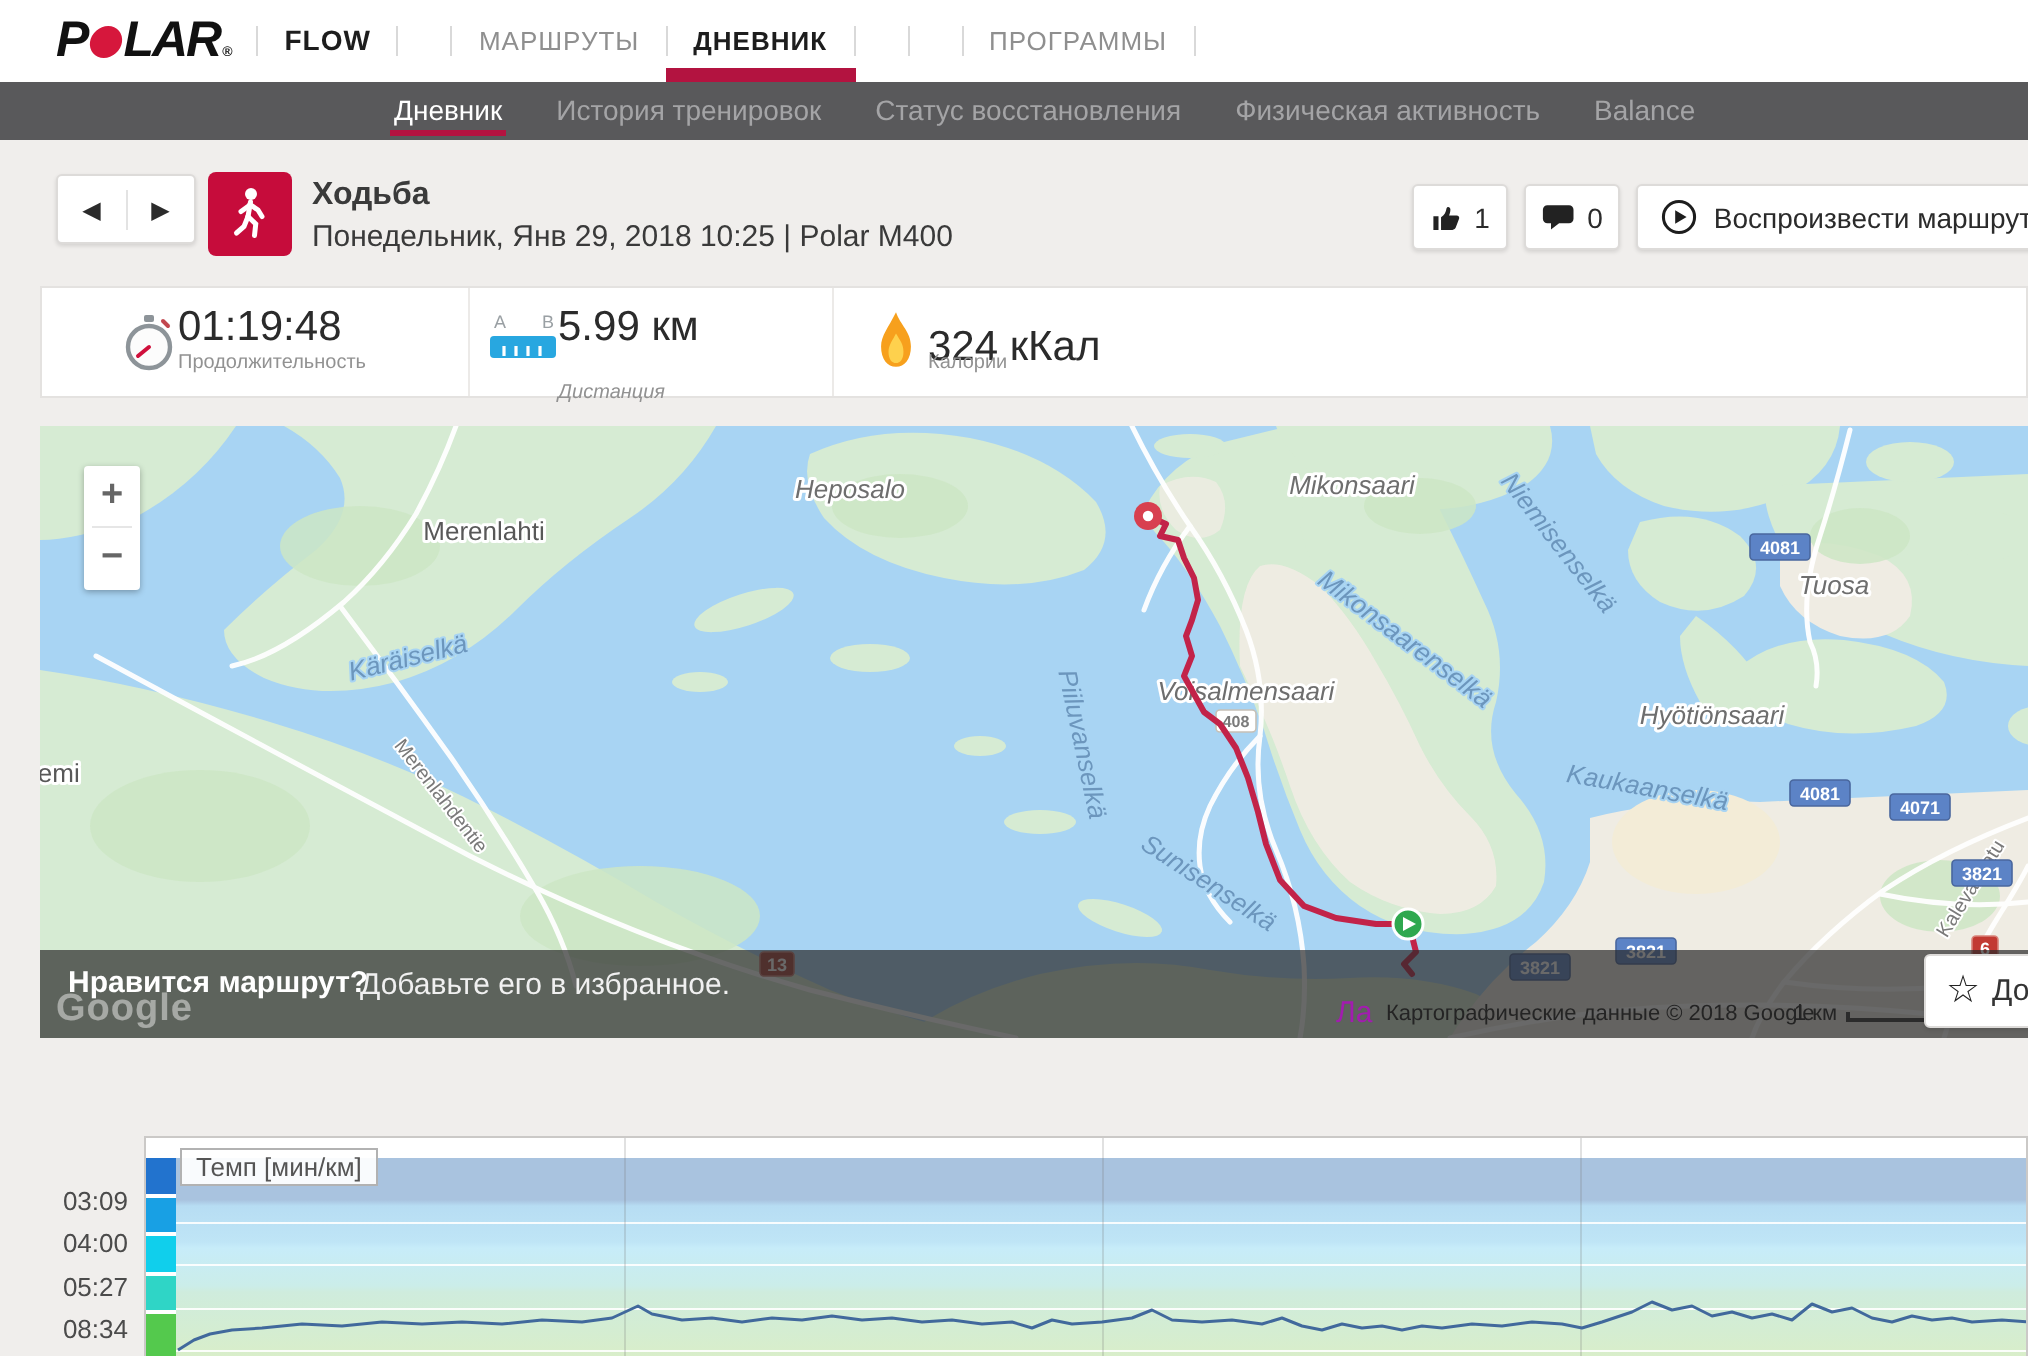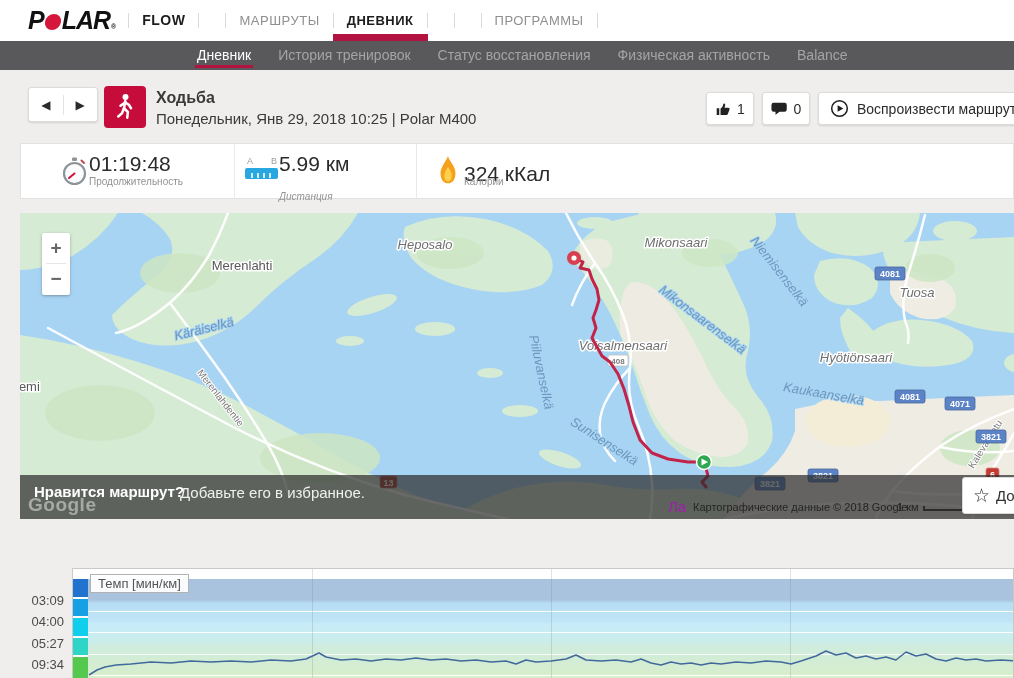--- a/index.html
+++ b/index.html
@@ -356,21 +356,21 @@
 
     <div class="wbtn abs" id="star-btn">
       <span class="star">☆</span>
       <span class="stxt">До</span>
     </div>
   </div>
 
   <div class="abs ytick" style="top:593px;">03:09</div>
   <div class="abs ytick" style="top:614px;">04:00</div>
   <div class="abs ytick" style="top:636px;">05:27</div>
-  <div class="abs ytick" style="top:657px;">09:34</div>
+  <div class="abs ytick" style="top:657px;">08:34</div>
 
   <div class="abs" id="plot">
     <div id="plot-grad"></div>
     <div class="hgrid" style="top:42px;"></div>
     <div class="hgrid" style="top:63px;"></div>
     <div class="hgrid" style="top:85px;"></div>
     <div class="hgrid" style="top:106px;"></div>
     <div class="vgrid" style="left:239px;"></div>
     <div class="vgrid" style="left:478px;"></div>
     <div class="vgrid" style="left:717px;"></div>

